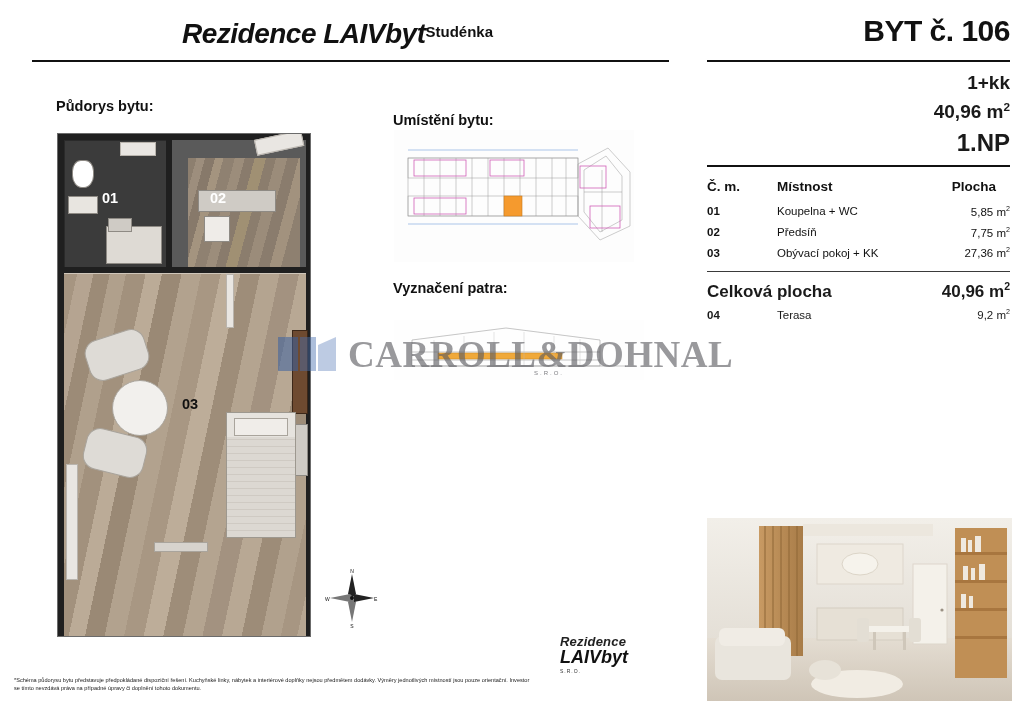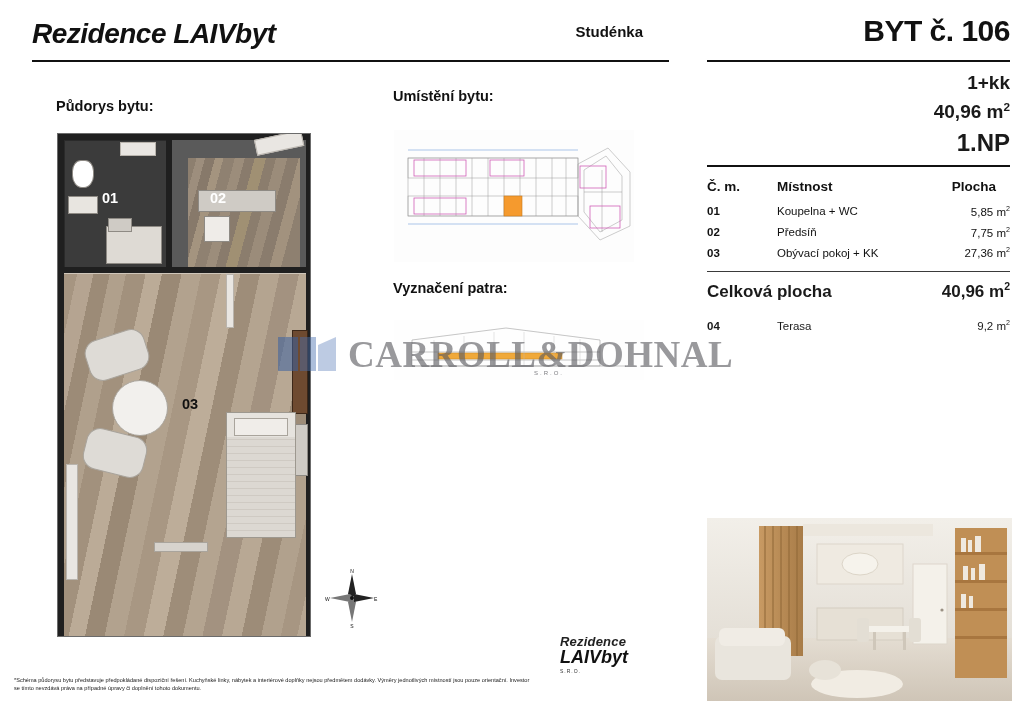--- a/index.html
+++ b/index.html
@@ -12,21 +12,21 @@
     position:relative;
     overflow:hidden;
   }
   .page { position:absolute; inset:0; background:#fff; }
 
   
   .left {
     position:absolute; left:0; top:0; width:695px; height:714px;
     padding:18px 24px 10px 32px;
   }
-  .brand-row { display:flex; align-items:flex-start; justify-content:space-between; }
+  .brand-row { display:flex; align-items:flex-start; justify-content:center; }
   .brand {
     font-size:28px; font-weight:bold; font-style:italic;
     letter-spacing:-0.5px; color:#111;
     white-space:nowrap;
   }
   .city {
     font-size:15px; font-weight:bold; color:#111;
     margin-top:5px; margin-right:28px;
   }
   .brand-rule {
@@ -104,21 +104,21 @@
     background:#6e4a30; border:1px solid #3c2718;
   }
   .wc {
     background:#ffffff; border:1px solid #8e8a84; border-radius:40% 40% 45% 45%;
   }
 
   
   .compass { position:absolute; left:324px; top:568px; width:56px; height:60px; }
 
   
-  .mid-loc-title { position:absolute; left:393px; top:88px; }
+  .mid-loc-title { position:absolute; left:393px; top:112px; }
   .loc-img {
     position:absolute; left:394px; top:130px; width:240px; height:132px;
     background:#fbfbfb; overflow:hidden;
   }
   .mid-floor-title { position:absolute; left:393px; top:280px; }
   .floor-img {
     position:absolute; left:394px; top:320px; width:250px; height:60px;
     background:#fdfdfd; overflow:hidden;
   }
 
@@ -164,21 +164,21 @@
   table.rooms th.num { width:70px; }
   table.rooms th.area { text-align:center; }
   table.rooms td {
     font-size:11.5px; padding:4px 0; color:#111; vertical-align:middle;
   }
   table.rooms td.num { font-weight:bold; width:70px; }
   table.rooms td.area { text-align:right; }
   .total-row { display:flex; justify-content:space-between; align-items:baseline; margin:6px 0 4px; }
   .total-row .lbl { font-size:17px; font-weight:bold; }
   .total-row .val { font-size:17px; font-weight:bold; }
-  .extra-row { display:flex; align-items:baseline; font-size:11.5px; margin-top:17px; }
+  .extra-row { display:flex; align-items:baseline; font-size:11.5px; margin-top:6px; }
   .extra-row .num { font-weight:bold; width:70px; }
   .extra-row .nm { flex:1; }
   .extra-row .ar { text-align:right; }
 
   .photo {
     position:absolute; left:707px; top:518px; width:305px; height:183px;
     overflow:hidden; background:#d9d2c8;
   }
 
   

